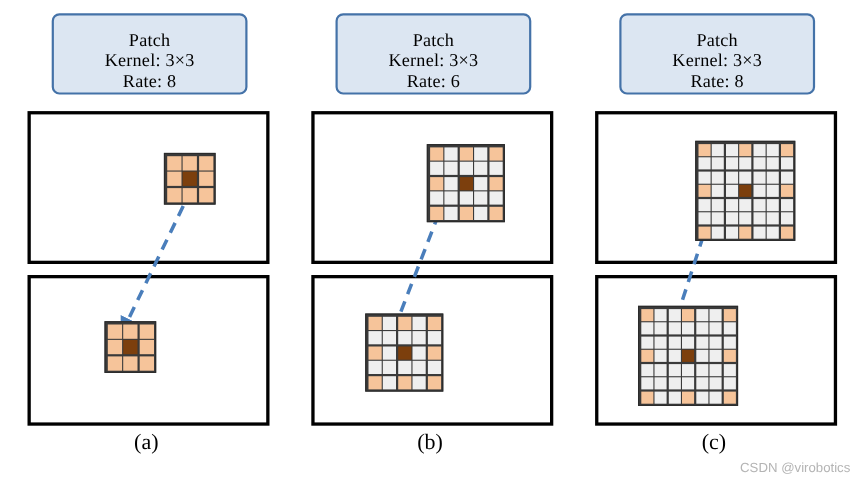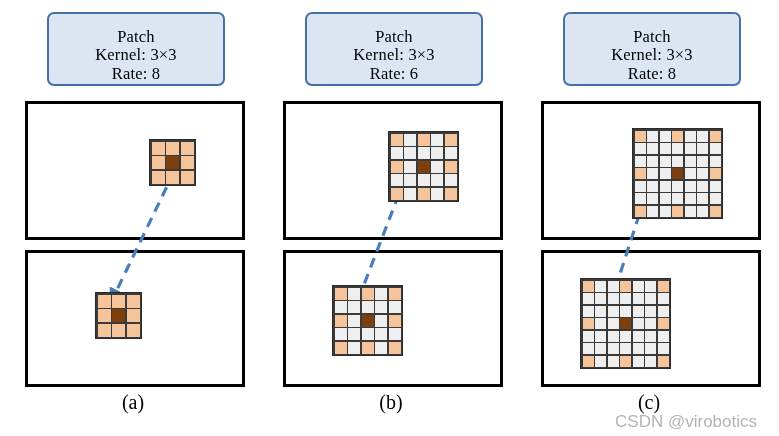--- a/index.html
+++ b/index.html
@@ -74,23 +74,23 @@
     left:0;width:250px;
     top:391px;
     text-align:center;
     font-size:20px;
     color:#000;
   }
 
   
   .watermark{
     position:absolute;
-    right:22px;bottom:4px;
+    right:6px;bottom:4px;
     font-family:"Liberation Sans", sans-serif;
-    font-size:17px;
+    font-size:12px;
     color:#b4b4b4;
     white-space:nowrap;
   }
 </style>
 </head>
 <body>
 
 <div class="figure">
 
   <div class="panel p0">

